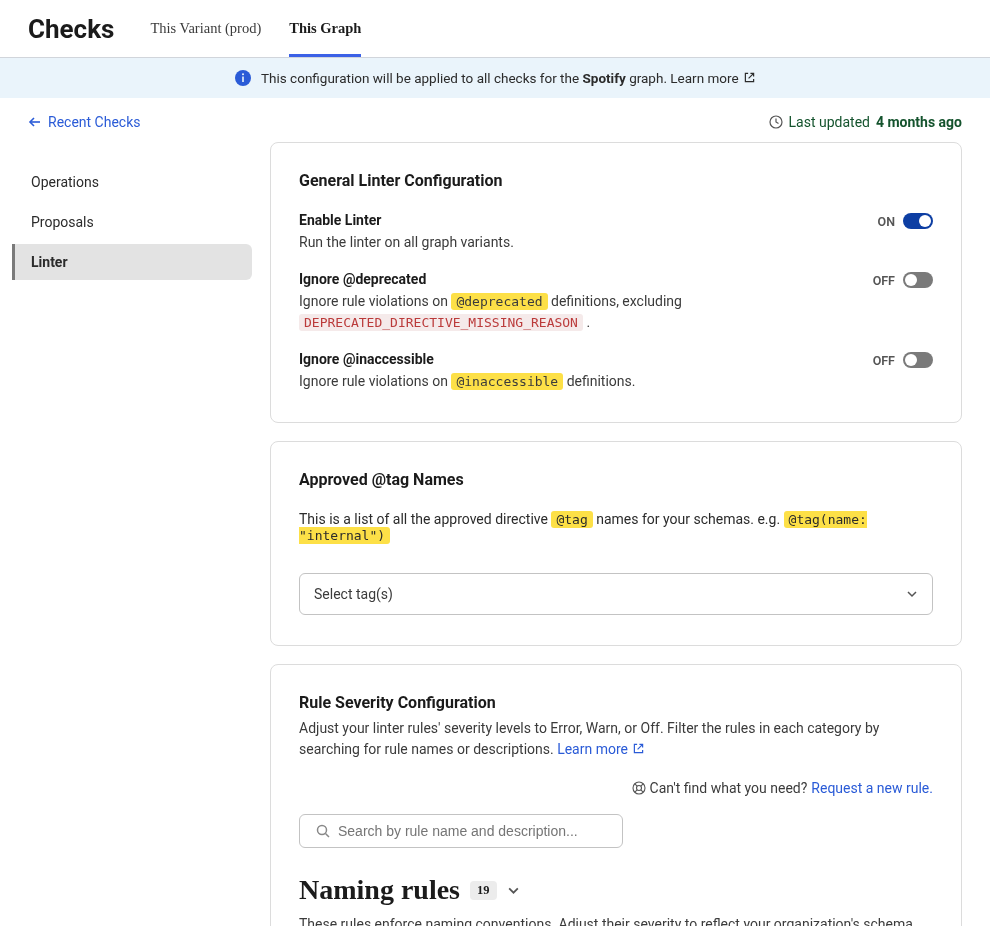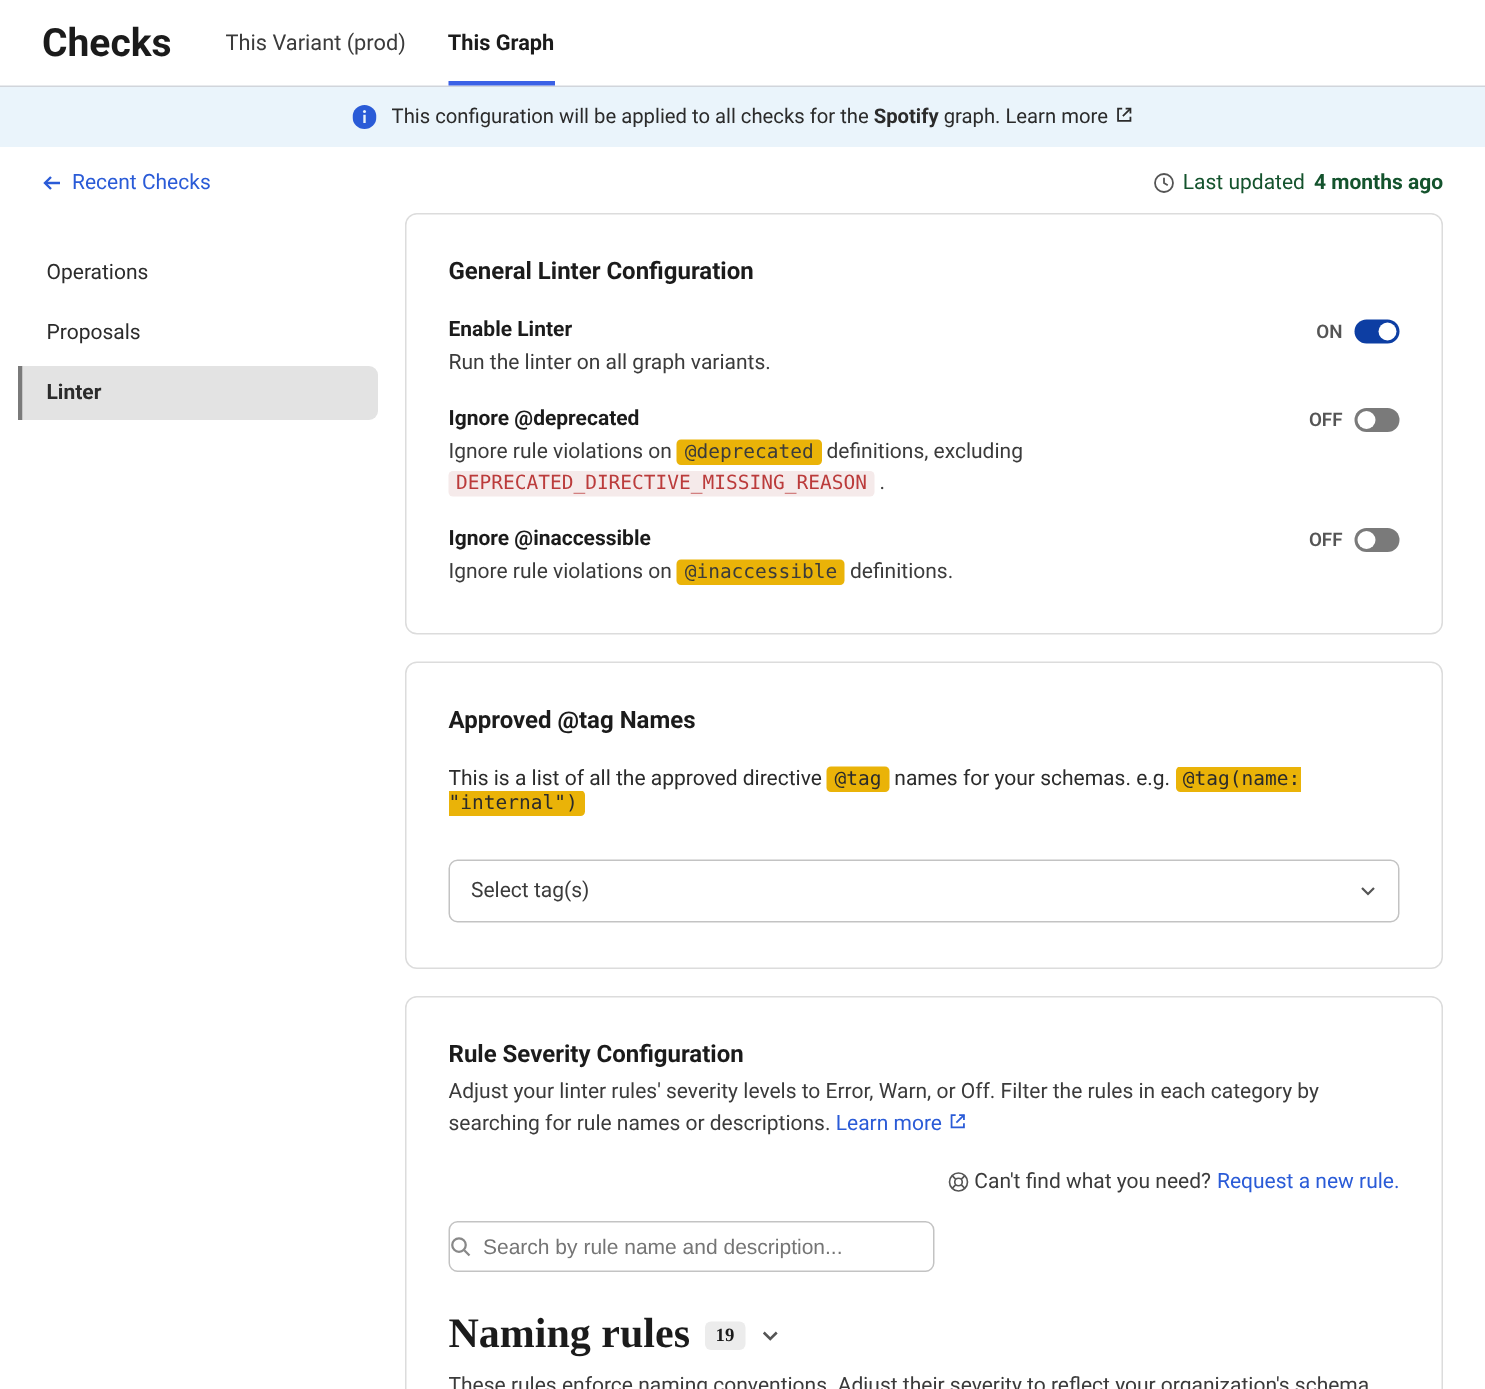--- a/index.html
+++ b/index.html
@@ -24,20 +24,21 @@
 .header-title {
   font-size: 26px;
   font-weight: 700;
   margin-right: 36px;
 }
 .tabs {
   display: flex;
   align-items: center;
   height: 100%;
   gap: 28px;
+  font-family: Liberation Serif, serif;
 }
 .tab {
   height: 100%;
   display: flex;
   align-items: center;
   color: #3b3b3b;
   font-size: 14.5px;
   cursor: pointer;
   border-bottom: 3px solid transparent;
   padding-top: 3px;
@@ -181,21 +182,21 @@
   background: #fff;
   border-radius: 50%;
   position: absolute;
   top: 2px;
 }
 .toggle-switch.off .toggle-knob { left: 2px; }
 .toggle-switch.on .toggle-knob { right: 2px; }
 
 code.inline {
   font-family: ui-monospace, SFMono-Regular, Menlo, monospace;
-  background: #eab308;
+  background: #fde047;
   padding: 1px 5px;
   border-radius: 3px;
   font-size: 13px;
 }
 code.inline.violation {
   color: #bb3b3b;
   background: #f5eaea;
 }
 
 
@@ -227,21 +228,21 @@
   flex-shrink: 0;
 }
 .rule-help a { color: #2a5bd7; text-decoration: none; }
 .link { color: #2a5bd7; text-decoration: none; cursor: pointer; }
 
 .search-box {
   border: 1px solid #c3c3c3;
   border-radius: 6px;
   display: flex;
   align-items: center;
-  padding: 8px 0;
+  padding: 8px 16px;
   width: 324px;
   margin-top: 18px;
 }
 .search-box svg { width: 14px; height: 14px; margin-right: 8px; color: #888; }
 .search-box input {
   border: none;
   outline: none;
   font-size: 14px;
   flex: 1;
 }

